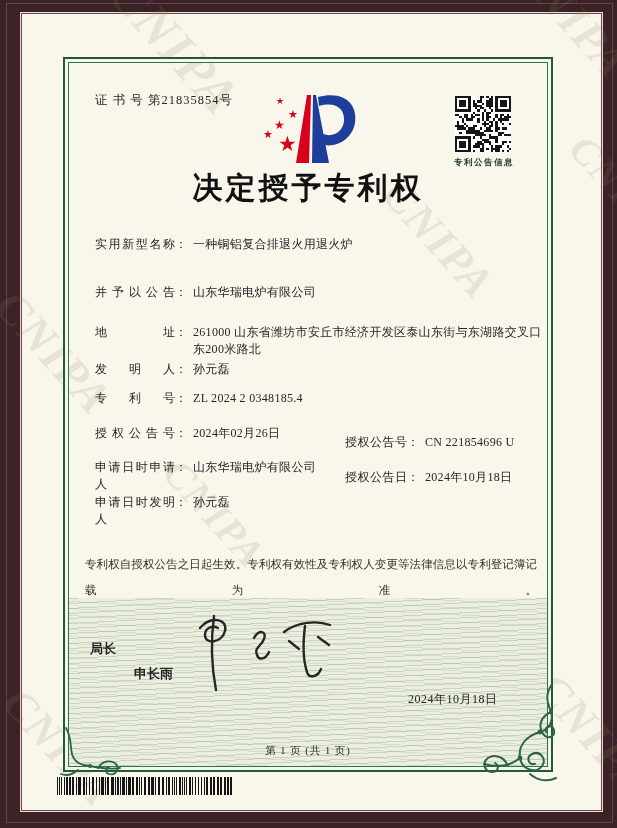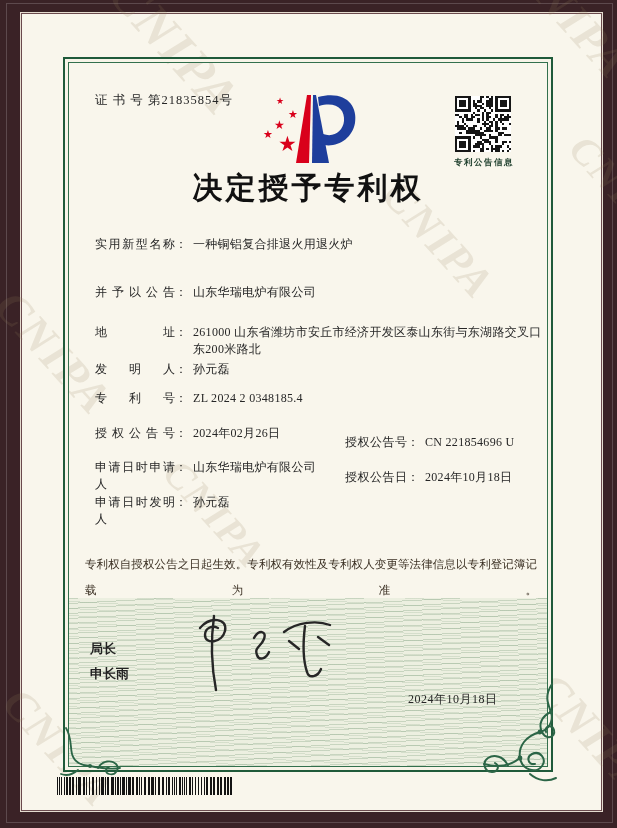--- a/index.html
+++ b/index.html
@@ -42,21 +42,21 @@
   .val{display:inline-block;vertical-align:top;letter-spacing:.3px;}
   .val-wrap{width:352px;}
   .col2{position:absolute;left:250px;top:0;margin-top:44px;}
   .jlabel-r{display:inline-block;width:62px;text-align:justify;text-align-last:justify;vertical-align:top;}
   .decl{position:absolute;left:85px;top:551px;width:452px;font-size:11.5px;line-height:26px;color:#3a2f22;}
   .decl-line{text-align:justify;text-align-last:justify;}
   .decl-line.first{text-indent:23px;}
   .sig-title,.sig-name{position:absolute;left:90px;font-size:13px;font-weight:bold;
         font-family:"Liberation Sans","DejaVu Sans",sans-serif;color:#222;text-align:right;}
   .sig-title{top:640px;}
-  .sig-name{top:665px;}
+  .sig-name{top:665px;margin-left:44px;}
   .sig-script{position:absolute;left:162px;top:608px;}
   .date{position:absolute;left:408px;top:691px;font-size:12px;letter-spacing:.5px;}
   .pageinfo{position:absolute;left:63px;top:744px;width:490px;text-align:center;font-size:10.5px;letter-spacing:1px;}
   .barcode{position:absolute;left:57px;top:777px;height:18px;display:flex;align-items:stretch;z-index:6;}
   .barcode .bar{background:#141414;}
 </style>
 </head>
 <body>
 
 <div class="stage">
@@ -395,20 +395,21 @@
         <path d="M38,20 C48,8 66,10 63,23 C60,35 43,37 43,27 C43,20 50,17 56,20"></path>
         <path d="M92,30 C97,21 105,23 102,31 C99,39 92,39 95,47 C97,53 104,51 107,44"></path>
         <path d="M122,24 C135,14 155,12 168,17"></path>
         <path d="M143,18 C141,34 141,52 145,64 C147,71 156,69 159,61"></path>
         <path d="M127,33 L137,41"></path>
         <path d="M156,29 L167,37"></path>
       </g>
     </svg>
 
     <div class="date">2024年10月18日</div>
+    <div class="pageinfo">第 1 页 (共 1 页)</div>
     <div class="barcode" id="barcode">
         <div class="bar" style="width: 1px; margin-right: 1px;"></div>
         <div class="bar" style="width: 1px; margin-right: 1px;"></div>
         <div class="bar" style="width: 1px; margin-right: 2px;"></div>
         <div class="bar" style="width: 1px; margin-right: 1px;"></div>
         <div class="bar" style="width: 2px; margin-right: 1px;"></div>
         <div class="bar" style="width: 2px; margin-right: 1px;"></div>
         <div class="bar" style="width: 2px; margin-right: 2px;"></div>
         <div class="bar" style="width: 1px; margin-right: 1px;"></div>
         <div class="bar" style="width: 3px; margin-right: 2px;"></div>

